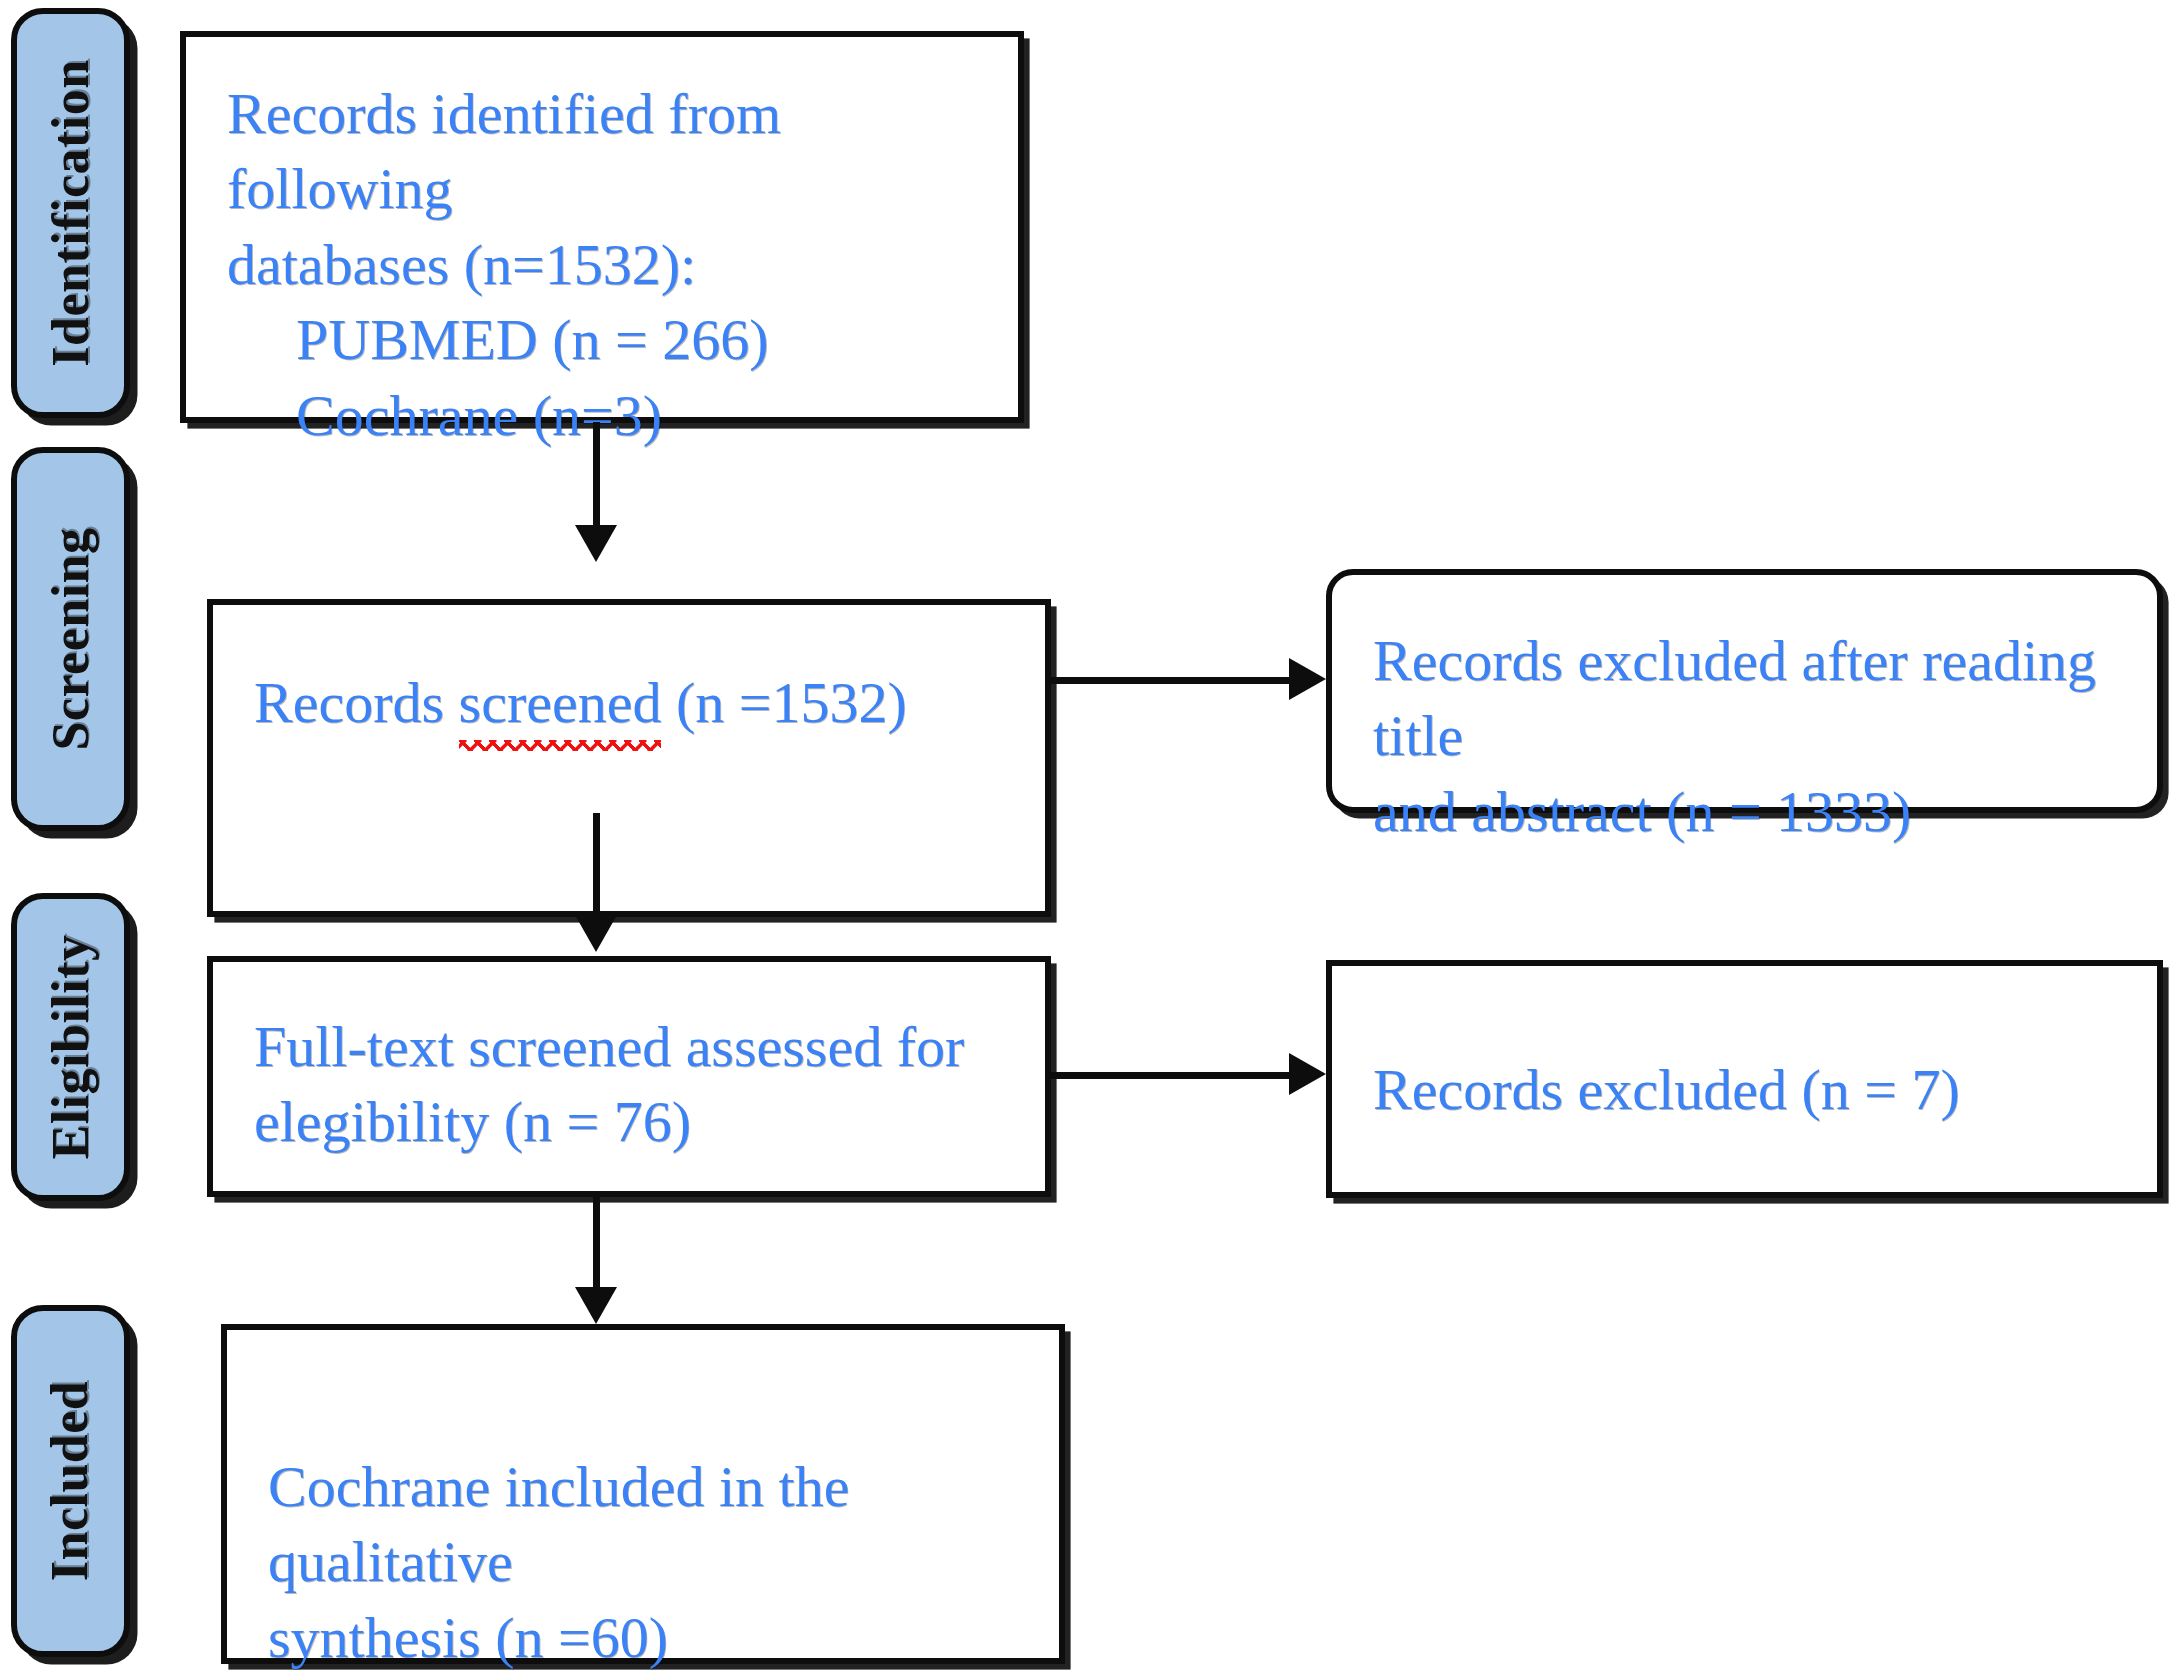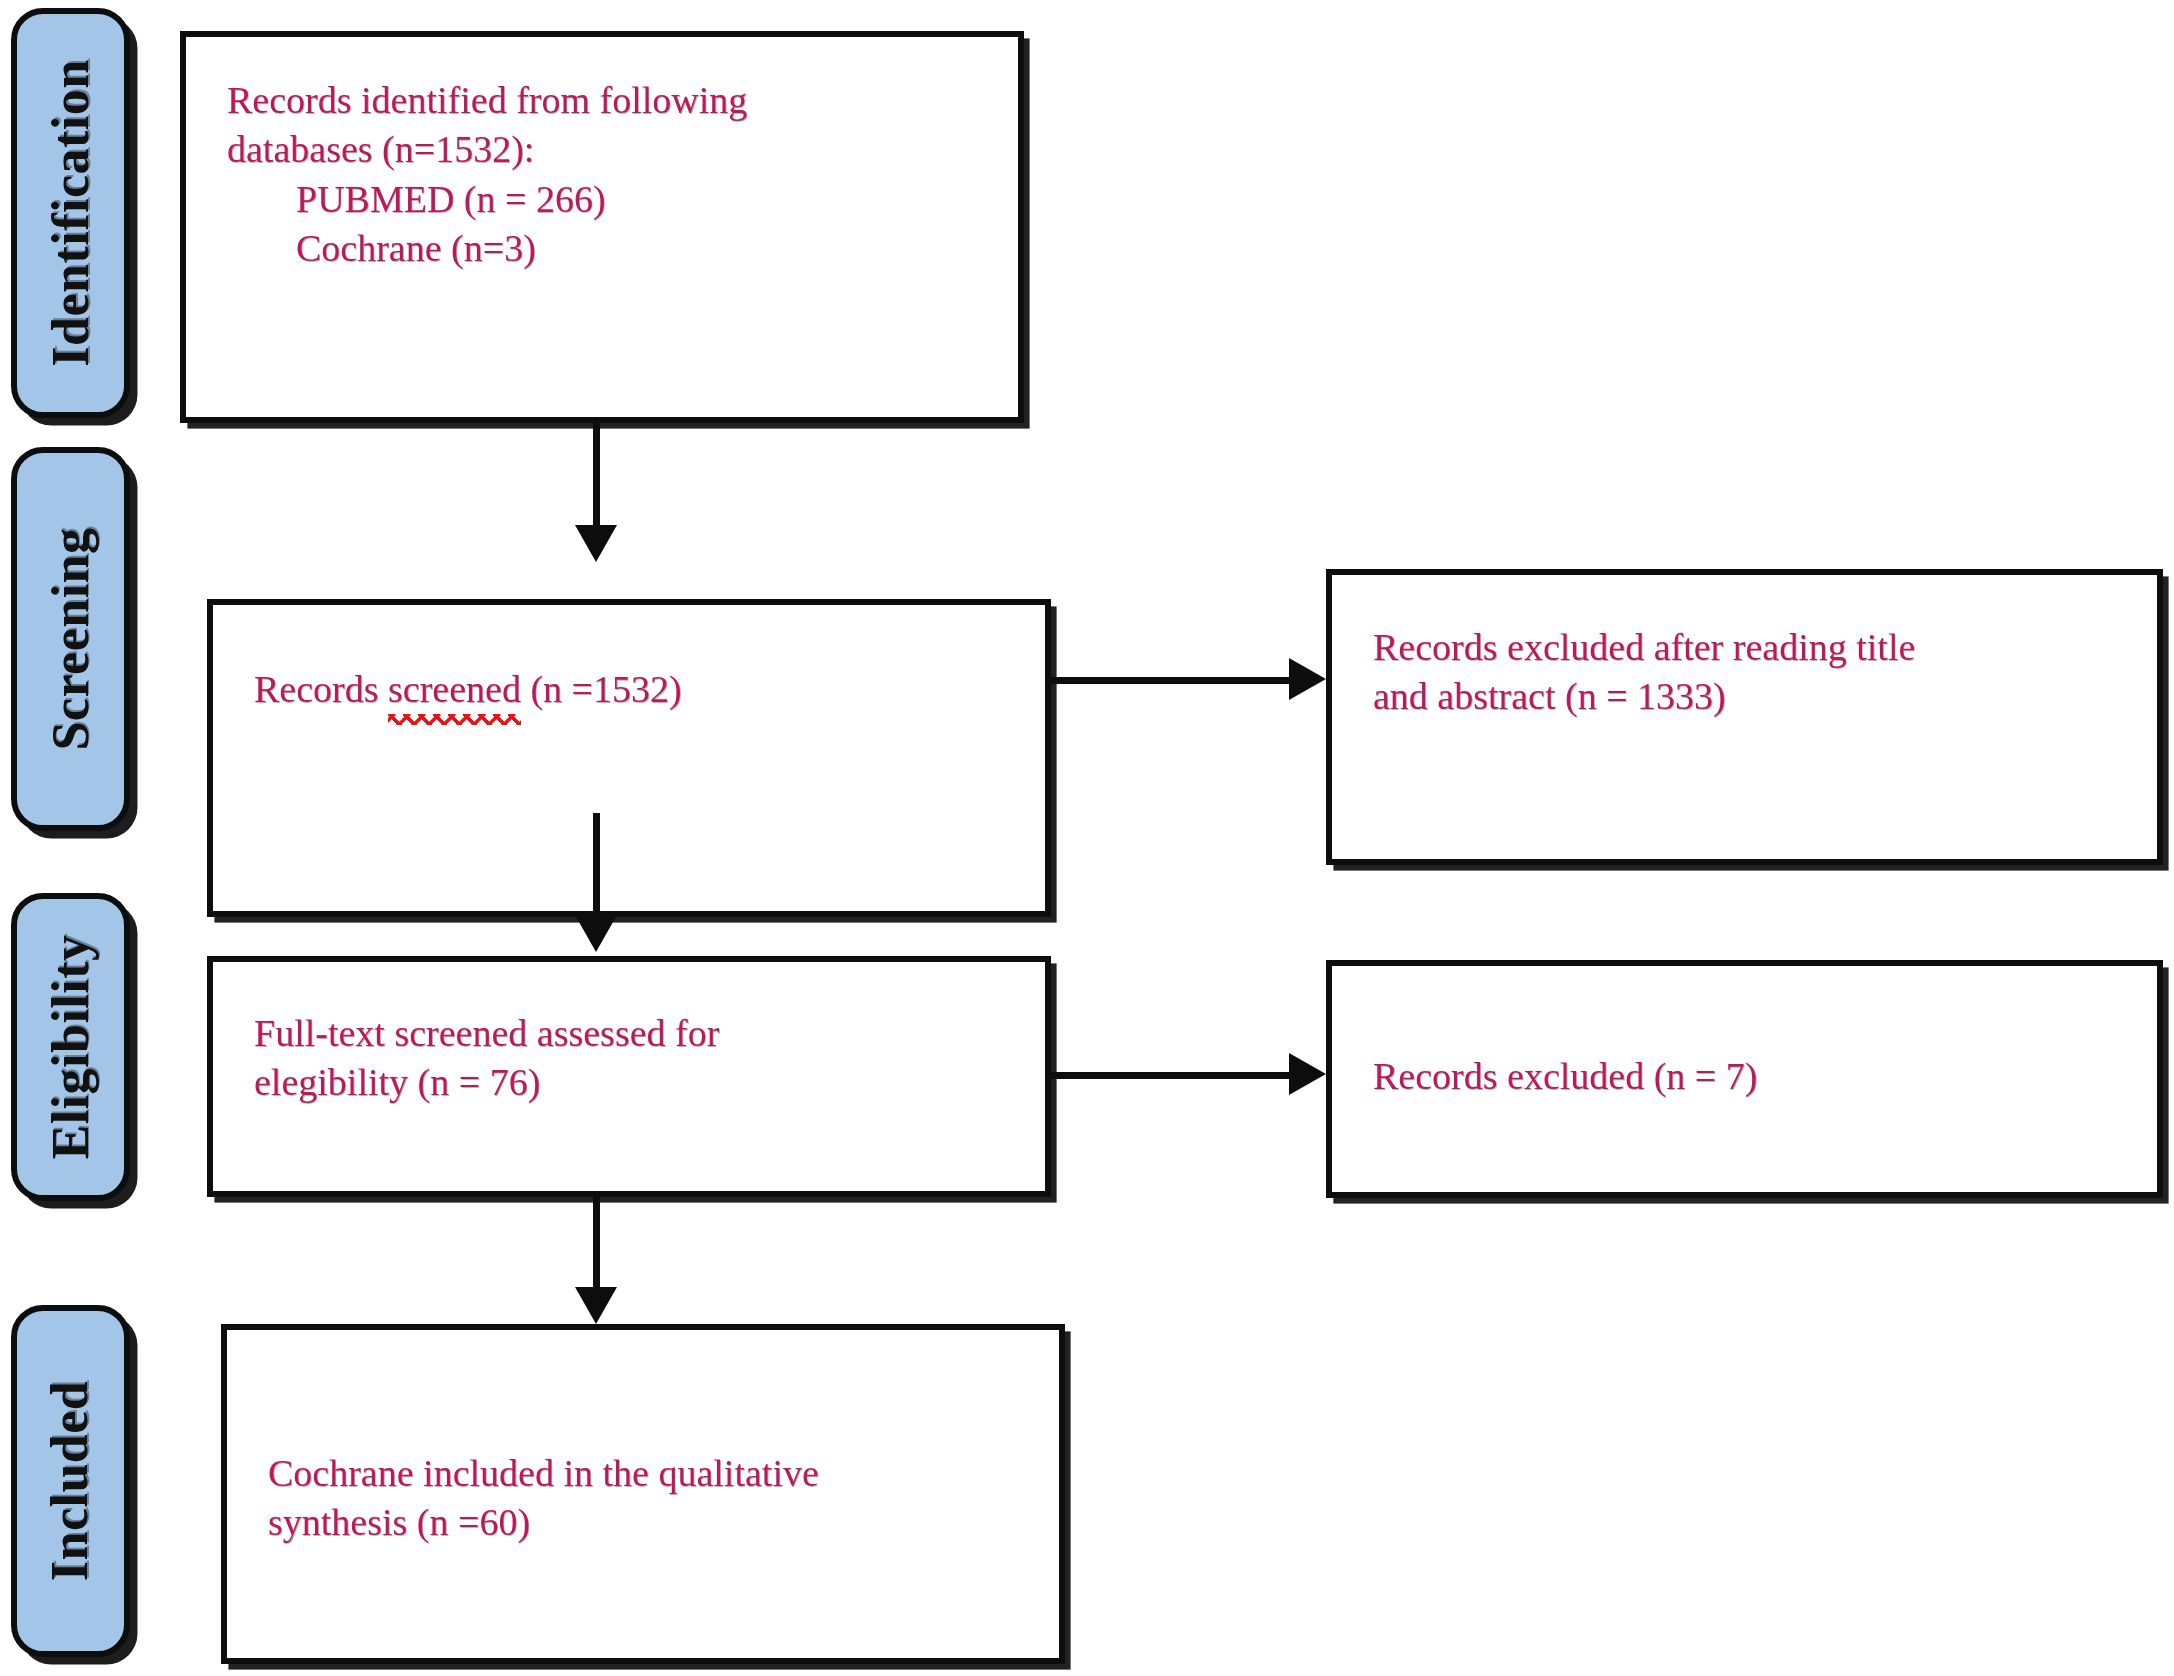--- a/index.html
+++ b/index.html
@@ -45,23 +45,23 @@
     position:absolute;
     background:#ffffff;
     border:6.5px solid #0d0d0d;
     box-sizing:border-box;
     box-shadow:6.5px 6.5px 0 -0.9px rgba(10,10,10,0.9);
   }
   .box .btext{
     position:absolute;
     left:41px;
     right:32px;
-    font-size:38px;
+    font-size:58px;
     line-height:1.30;
-    color:#be185d;
+    color:#3b82f6;
     text-shadow:0.9px 0.9px 0 rgba(0,0,0,0.28);
   }
   .box .btext .indent{ display:block; padding-left:69px; }
   .box .btext .ln{ display:block; }
 
   
   .squiggle{
     position:relative;
     display:inline-block;
   }
@@ -132,21 +132,21 @@
 
   <div class="box" style="left:207px; top:567px; width:844px; height:318px;margin-top:32px;">
     <div class="btext" style="top:60px;">
       <span class="ln"><span>Records </span><span class="squiggle">screened</span><span> (n =1532)</span></span>
     </div>
   </div>
 
   <div class="hline" style="left:1051px; top:677px; width:241px;"></div>
   <div class="arrow-right" style="left:1289px; top:658px;"></div>
 
-  <div class="box" style="left:1326px; top:569px; width:837px; height:296px;">
+  <div class="box" style="left:1326px; top:569px; width:837px; height:244px;border-radius:27px;">
     <div class="btext" style="top:48px;">
       <span class="ln">Records excluded after reading title</span>
       <span class="ln">and abstract (n = 1333)</span>
     </div>
   </div>
 
   <div class="vline" style="left:593px; top:813px; width:6.5px; height:104px;"></div>
   <div class="arrow-down" style="left:575px; top:915px;"></div>
 
   <div class="box" style="left:207px; top:956px; width:844px; height:241px;">

